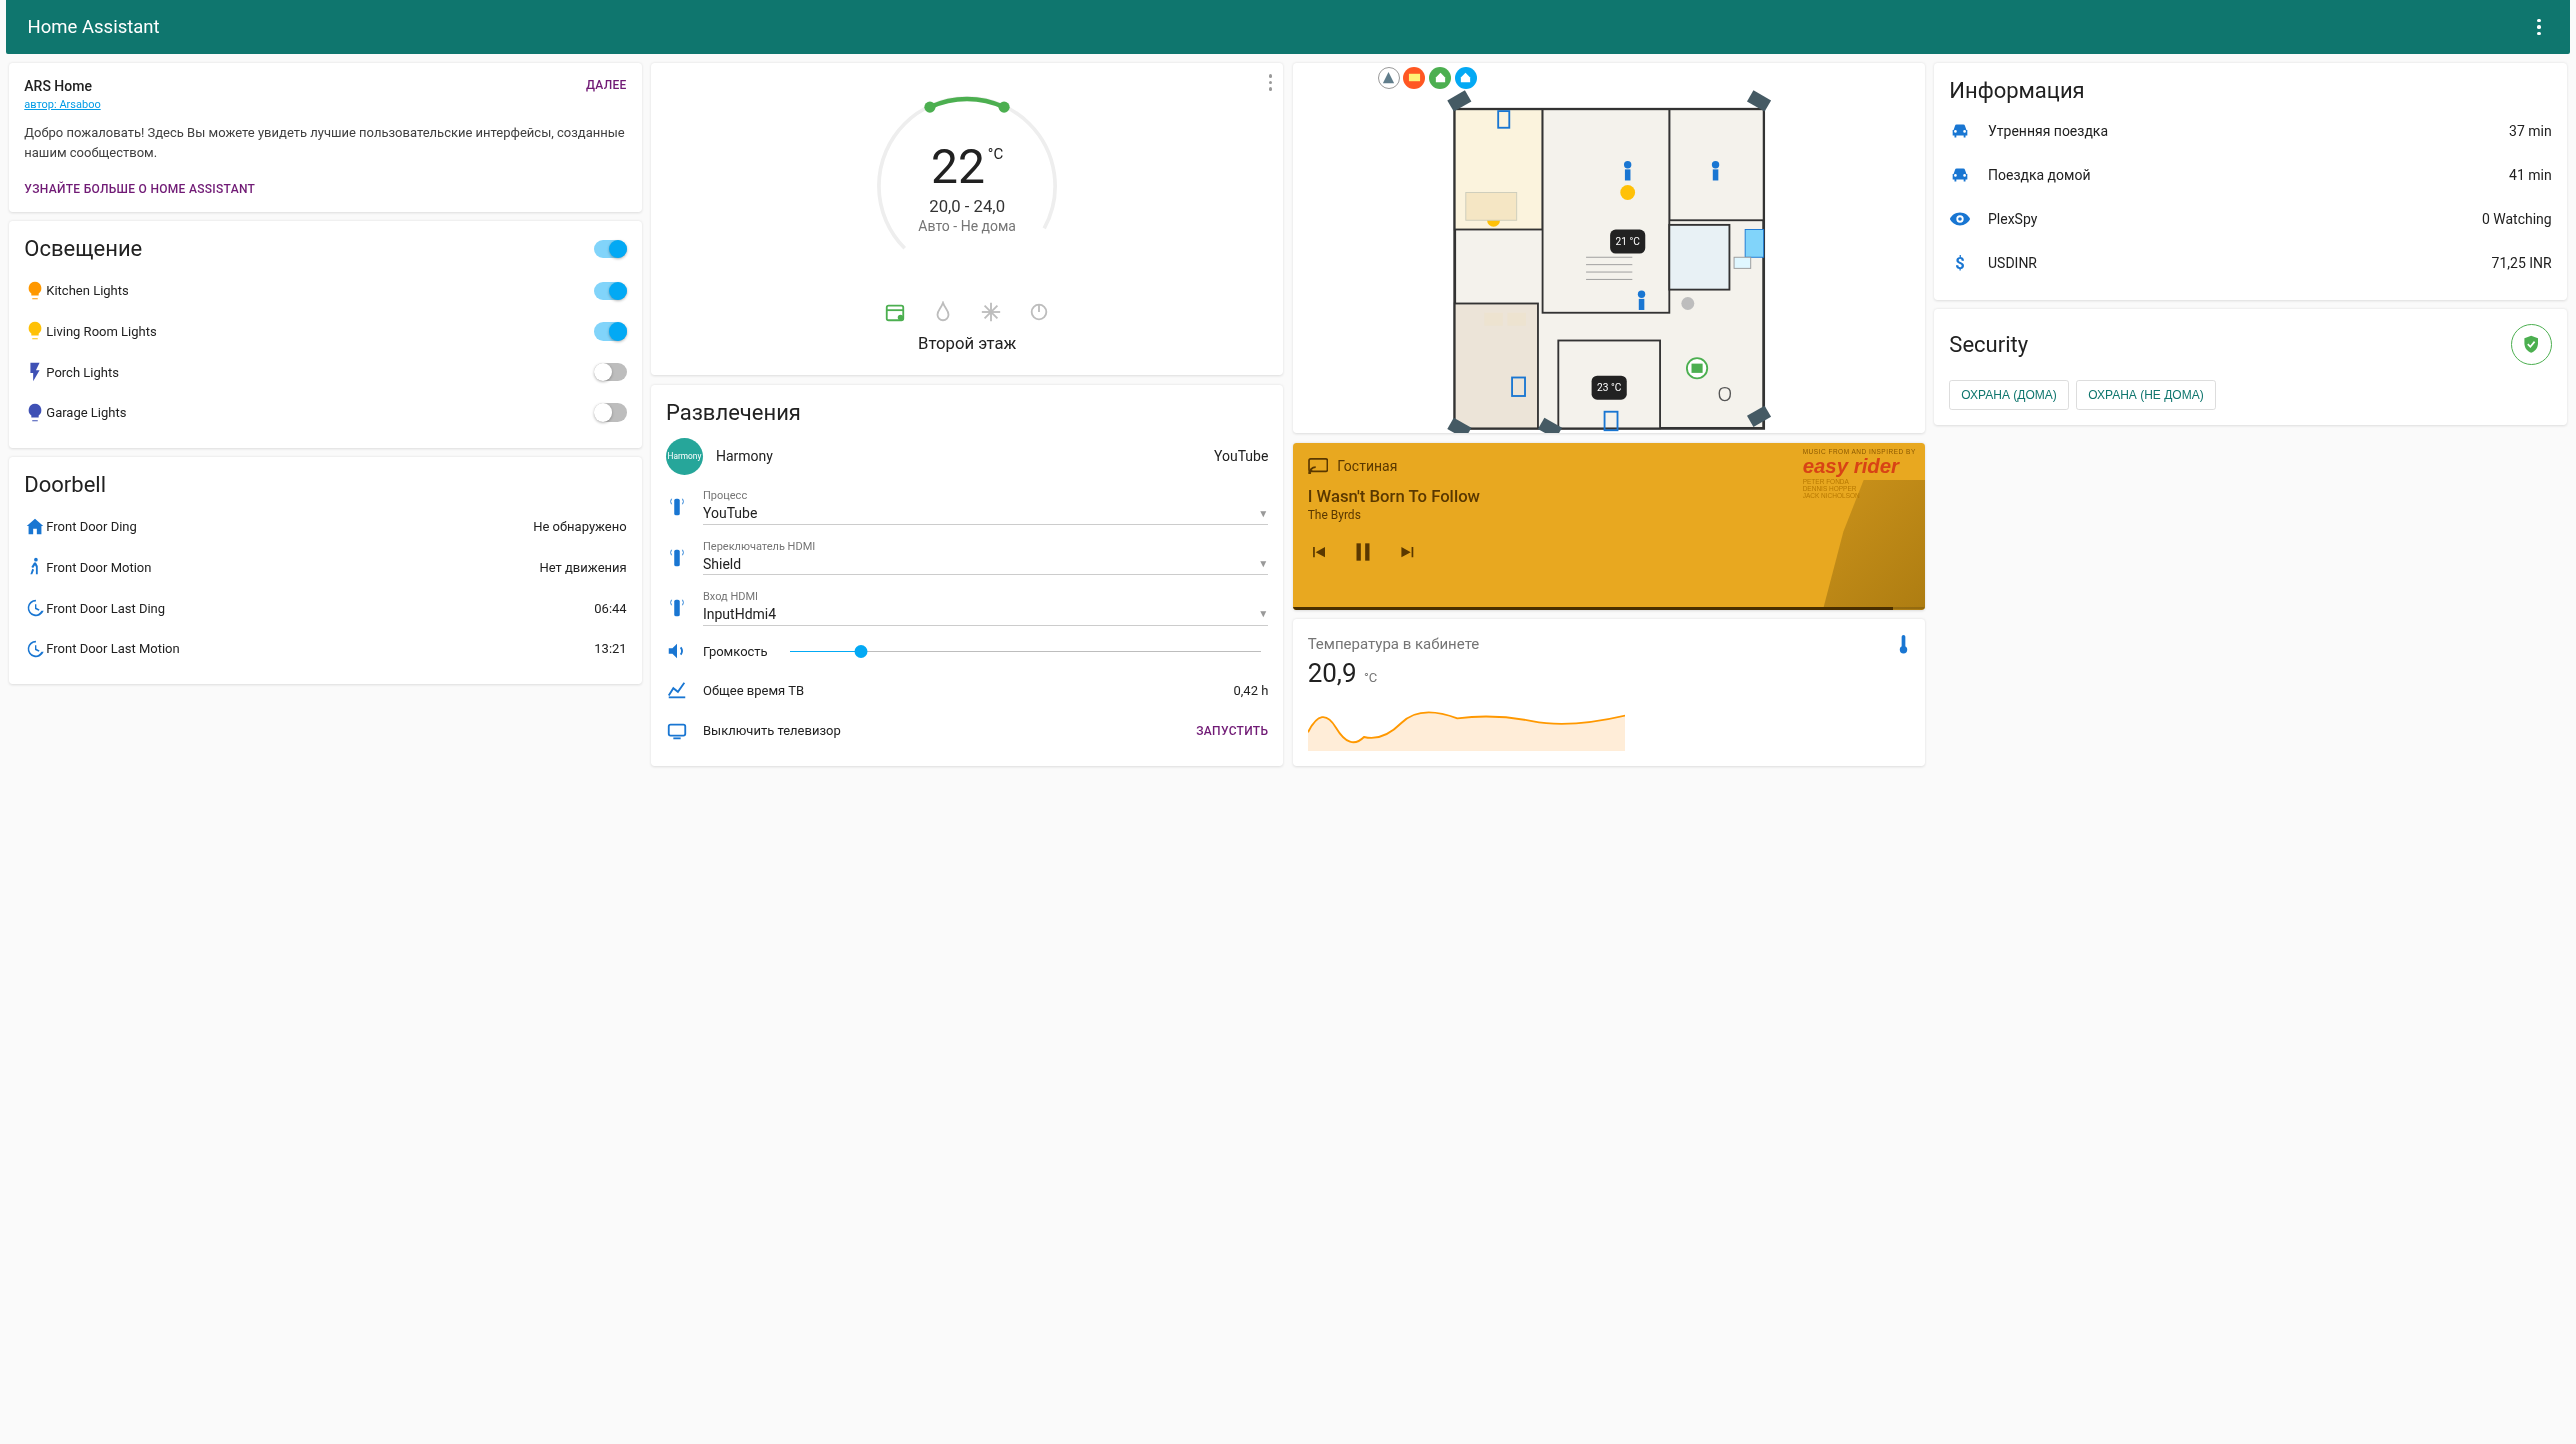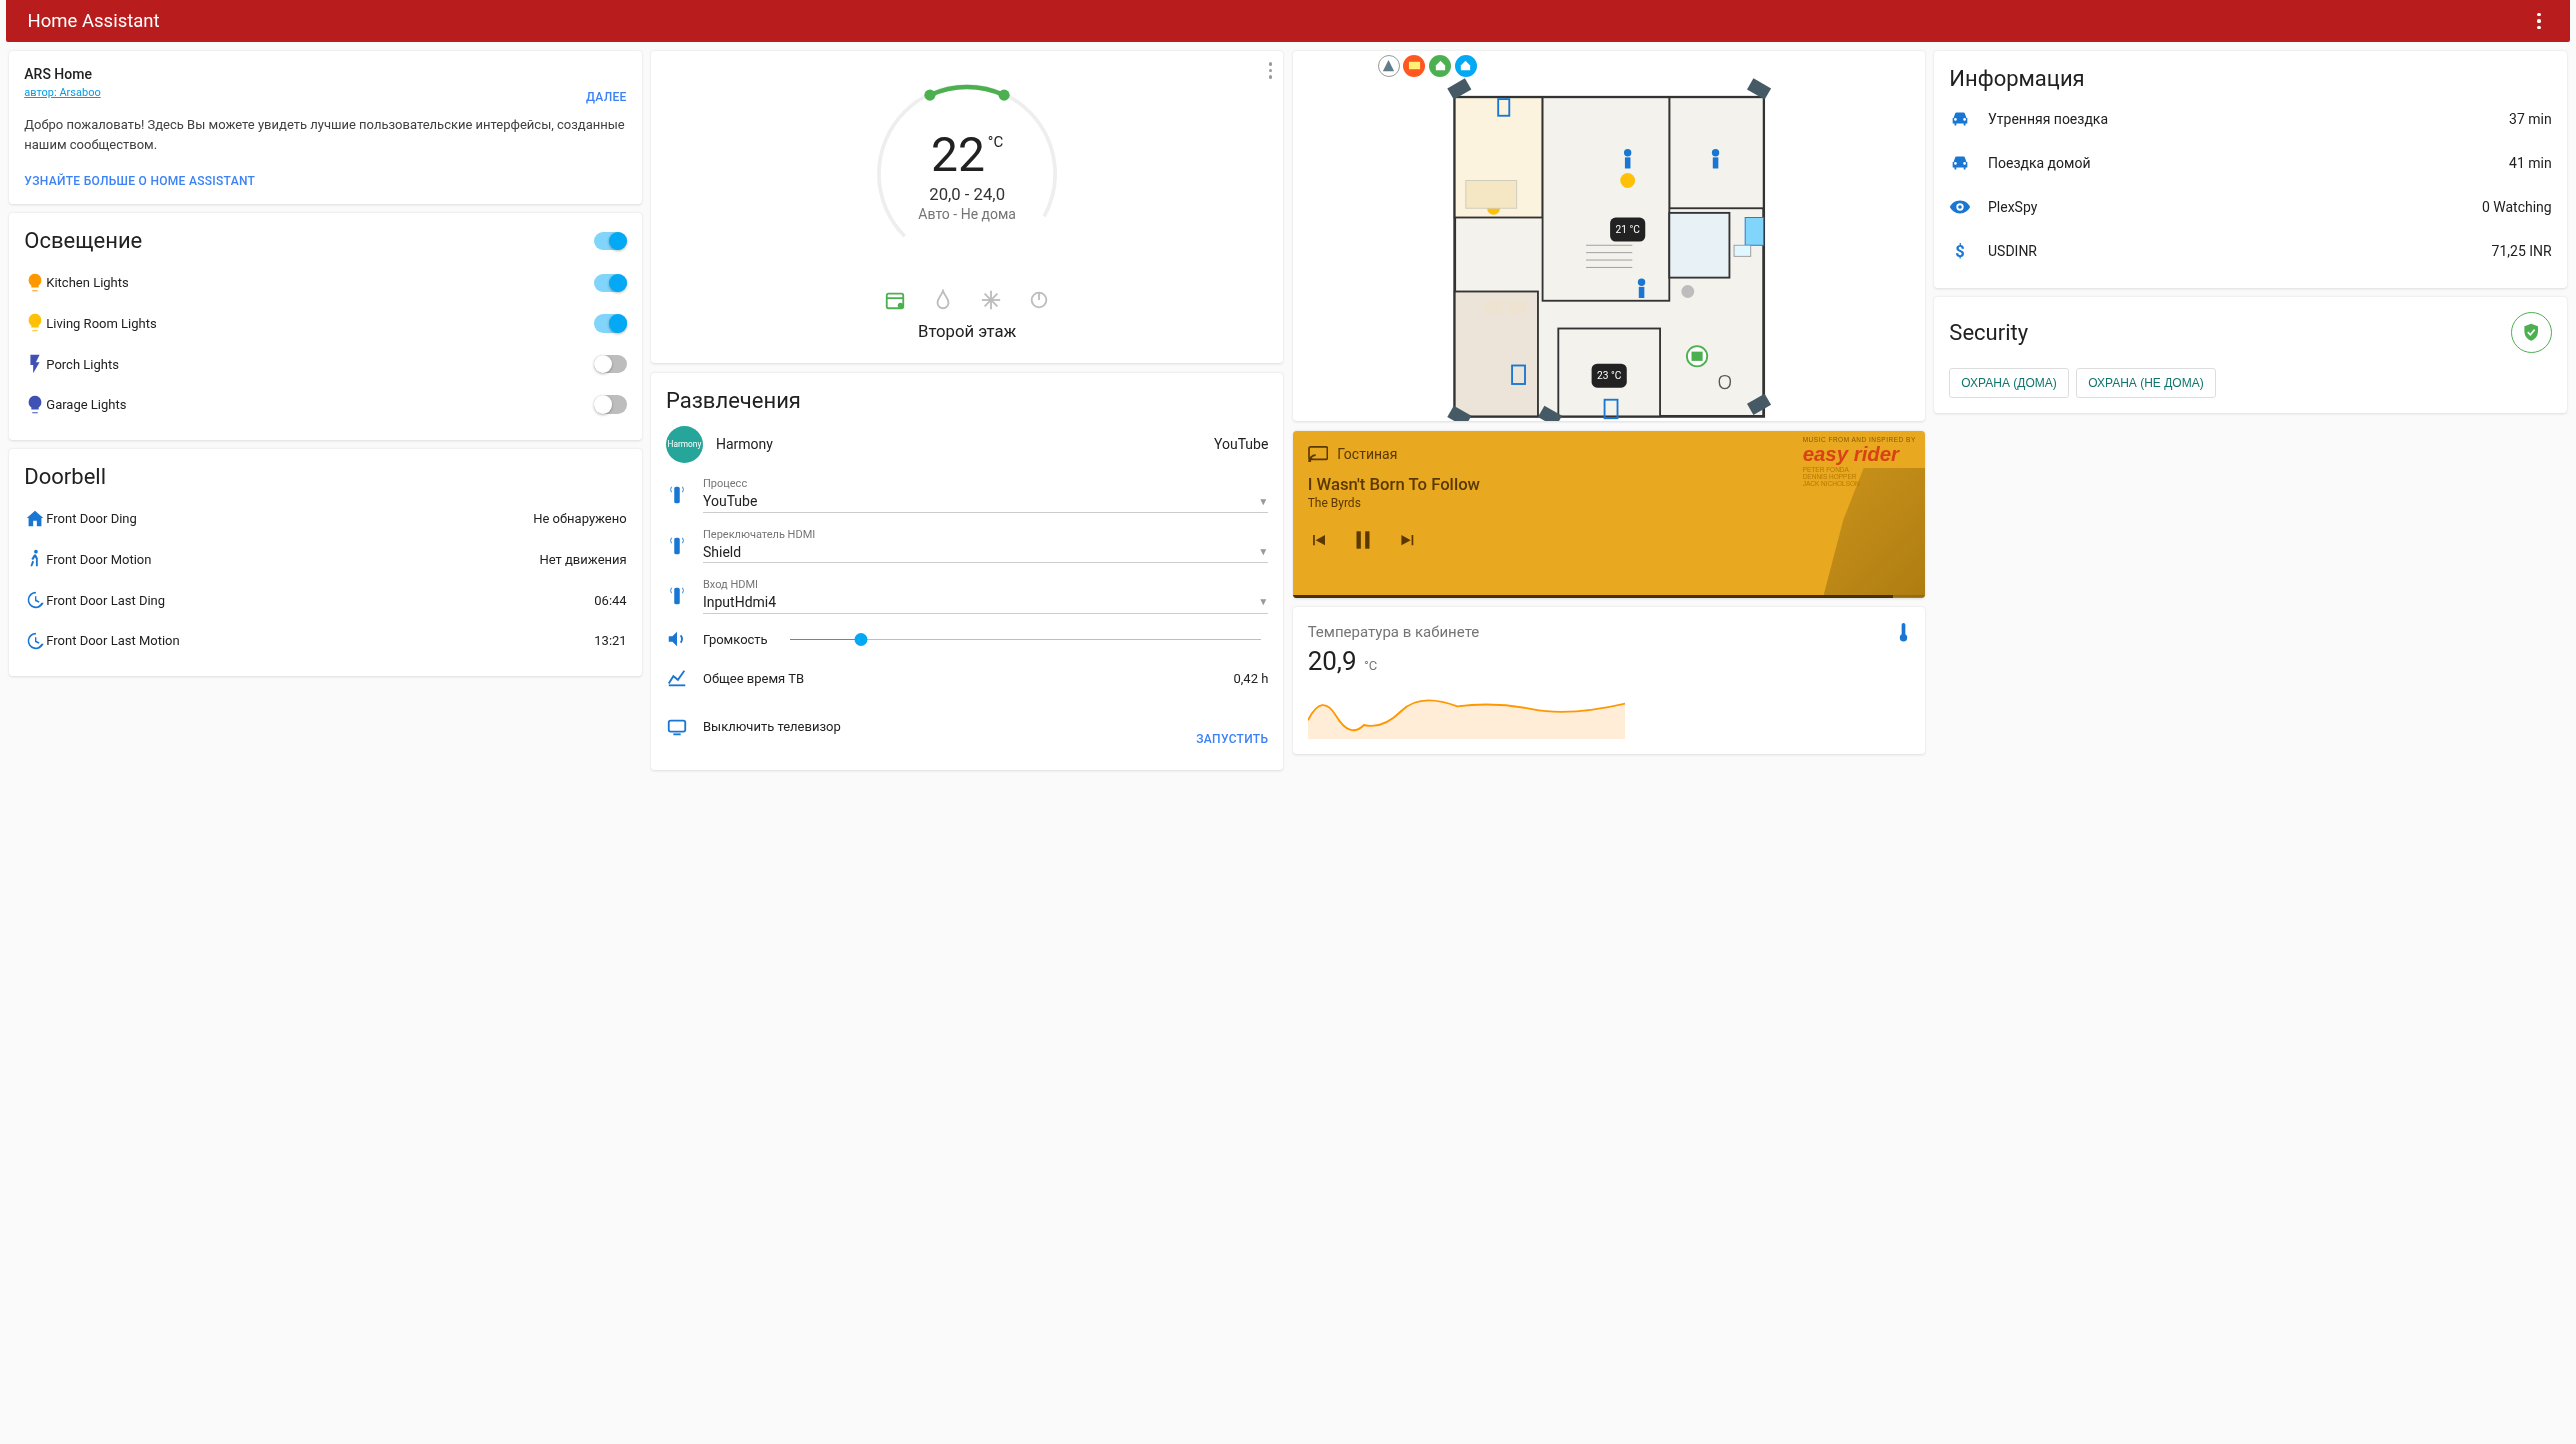--- a/index.html
+++ b/index.html
@@ -1,29 +1,29 @@
 <!DOCTYPE html>
 <html style="font-size:15px"><head>
 <meta charset="utf-8">
 <style>
 * { box-sizing: border-box; margin: 0; padding: 0; }
 body { font-family: -apple-system, BlinkMacSystemFont, "Segoe UI", Roboto, Arial, sans-serif; background: #fafafa; color: #212121; }
-.topbar { background: #b91c1c; color: #fff; height: 42px; display: flex; align-items: center; padding: 0 22px; justify-content: space-between; border-radius: 0 0 1.9px 1.9px; margin: 0 5.6px; }
+.topbar { background: #0f766e; color: #fff; height: 54px; display: flex; align-items: center; padding: 0 22px; justify-content: space-between; border-radius: 0 0 1.9px 1.9px; margin: 0 5.6px; }
 .topbar-title { font-size: 18.5px; font-weight: 400; }
 .topbar-menu { cursor: pointer; padding: 7.4px; }
 .dots { display: flex; flex-direction: column; gap: 2.8px; }
 .dots span { width: 3.7px; height: 3.7px; background: #fff; border-radius: 50%; }
 .grid { display: grid; grid-template-columns: repeat(4, 1fr); gap: 9.3px; padding: 9.3px; align-items: start; }
 .col { display: flex; flex-direction: column; gap: 9.3px; }
 .card { background: #fff; border-radius: 3.7px; box-shadow: 0 0.9px 2.8px rgba(0,0,0,0.12); padding: 15px; }
 .card-nopad { padding: 0; overflow: hidden; }
 .welcome-head { display: flex; justify-content: space-between; align-items: flex-start; margin-bottom: 11px; }
 .welcome-title { font-size: 14px; font-weight: 500; }
 .welcome-author { font-size: 11px; color: #039be5; text-decoration: underline; }
-.link-btn { color: #3b82f6; font-size: 12px; font-weight: 500; letter-spacing: 0.3px; cursor: pointer; margin-top: 24px; }
+.link-btn { color: #701a75; font-size: 12px; font-weight: 500; letter-spacing: 0.3px; cursor: pointer; }
 .welcome-body { font-size: 13px; color: #404040; line-height: 1.5; margin-bottom: 16.7px; }
 .section-head { display: flex; justify-content: space-between; align-items: center; margin-bottom: 9.3px; }
 .section-title { font-size: 22px; font-weight: 400; color: #212121; }
 .toggle { width: 33px; height: 18.5px; background: #bdbdbd; border-radius: 9.3px; position: relative; cursor: pointer; }
 .toggle::after { content: ""; position: absolute; width: 18.5px; height: 18.5px; background: #fff; border-radius: 50%; top: 0; left: 0; box-shadow: 0 0.9px 2.8px rgba(0,0,0,0.3); transition: left 0.2s; }
 .toggle.on { background: #81d4fa; }
 .toggle.on::after { left: 15px; background: #03a9f4; }
 .row { display: flex; align-items: center; padding: 9.3px 0; }
 .row-icon { width: 22px; height: 22px; display: flex; align-items: center; justify-content: center; flex-shrink: 0; }
 .row-label { flex: 1; font-size: 13px; color: #212121; cursor: pointer; }

